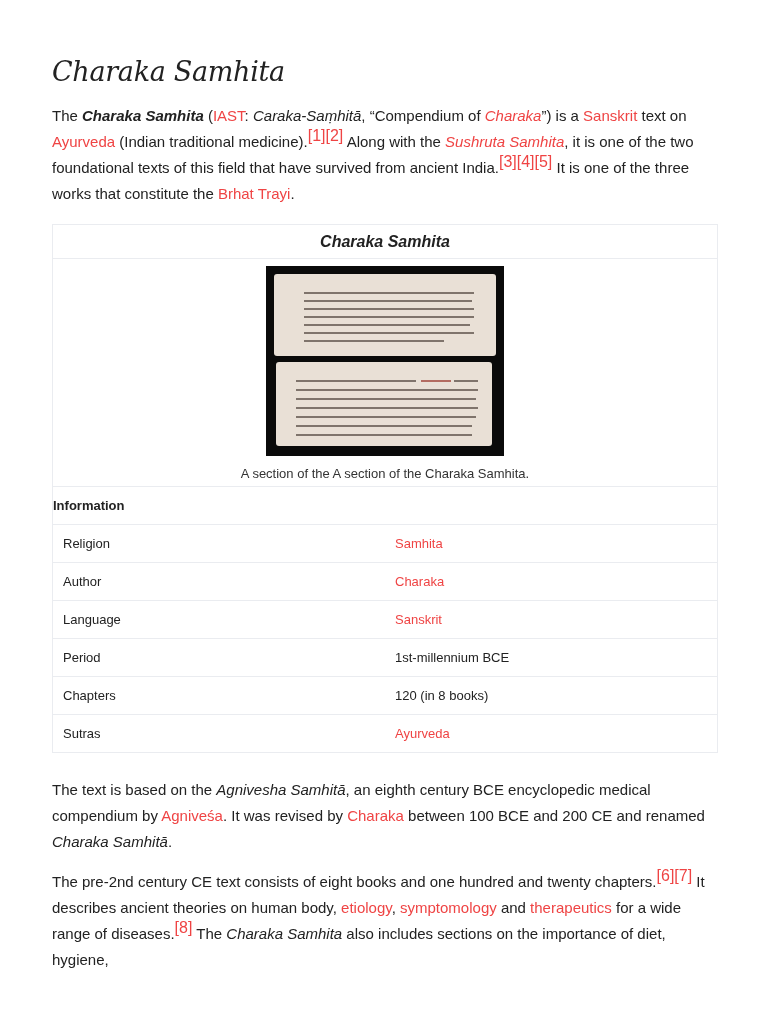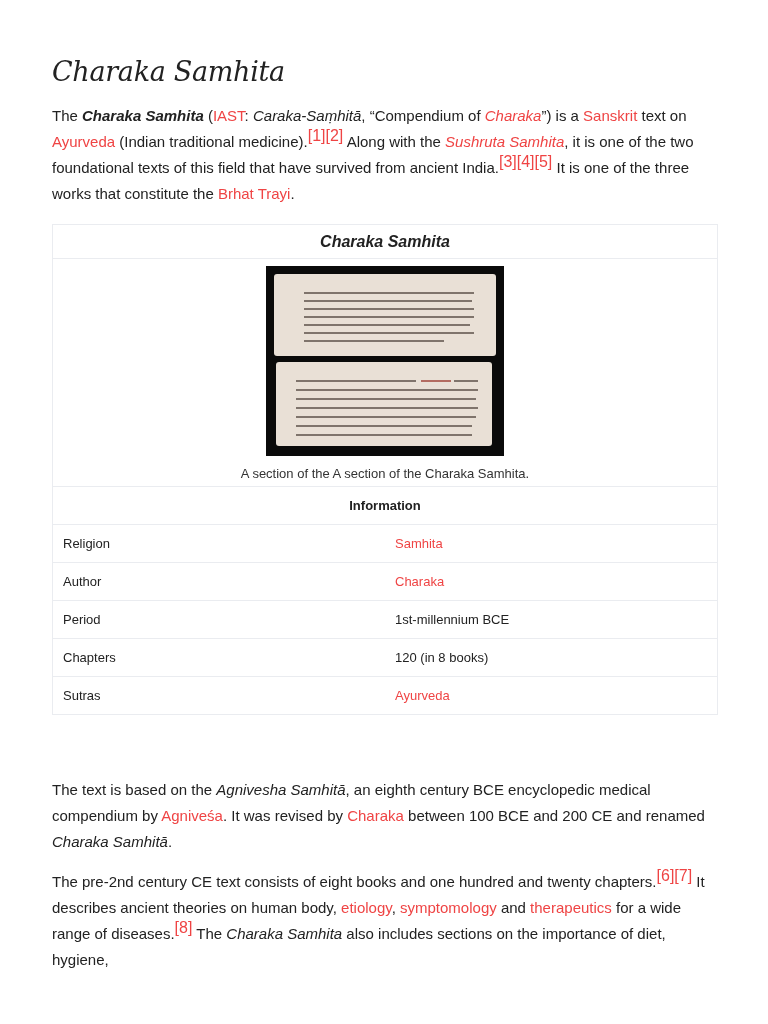--- a/index.html
+++ b/index.html
@@ -33,21 +33,21 @@
     }
     .leaf { position: absolute; background: #e9e0d6; border-radius: 3px; }
     .leaf1 { left: 8px; top: 8px; width: 222px; height: 82px; }
     .leaf2 { left: 10px; top: 96px; width: 216px; height: 84px; }
     .line { position: absolute; height: 2px; background: #5b5048; opacity: 0.75; }
     .ib-caption {
       position: absolute; left: 0; width: 664px; top: 207px; text-align: center;
       font-size: 13px; color: #333;
     }
     .ib-section {
-      height: 37px; line-height: 37px; text-align: center; font-weight: bold; font-size: 13px;
+      height: 37px; line-height: 37px; text-align: left; font-weight: bold; font-size: 13px;
       border-bottom: 1px solid #eaecf0;
     }
     .ib-row { height: 37px; line-height: 37px; border-bottom: 1px solid #eaecf0; font-size: 13px; position: relative; }
     .ib-row:last-child { border-bottom: none; }
     .ib-label { position: absolute; left: 10px; font-weight: normal; }
     .ib-value { position: absolute; left: 342px; }
   </style>
 </head>
 <body>
 
@@ -87,20 +87,24 @@
 
     <div class="ib-row">
       <span class="ib-label">Religion</span>
       <a href="#" class="ib-value">Samhita</a>
     </div>
     <div class="ib-row">
       <span class="ib-label">Author</span>
       <a href="#" class="ib-value">Charaka</a>
     </div>
     <div class="ib-row">
+      <span class="ib-label">Language</span>
+      <a href="#" class="ib-value">Sanskrit</a>
+    </div>
+    <div class="ib-row">
       <span class="ib-label">Period</span>
       <span class="ib-value">1st-millennium BCE</span>
     </div>
     <div class="ib-row">
       <span class="ib-label">Chapters</span>
       <span class="ib-value">120 (in 8 books)</span>
     </div>
     <div class="ib-row">
       <span class="ib-label">Sutras</span>
       <a href="#" class="ib-value">Ayurveda</a>

